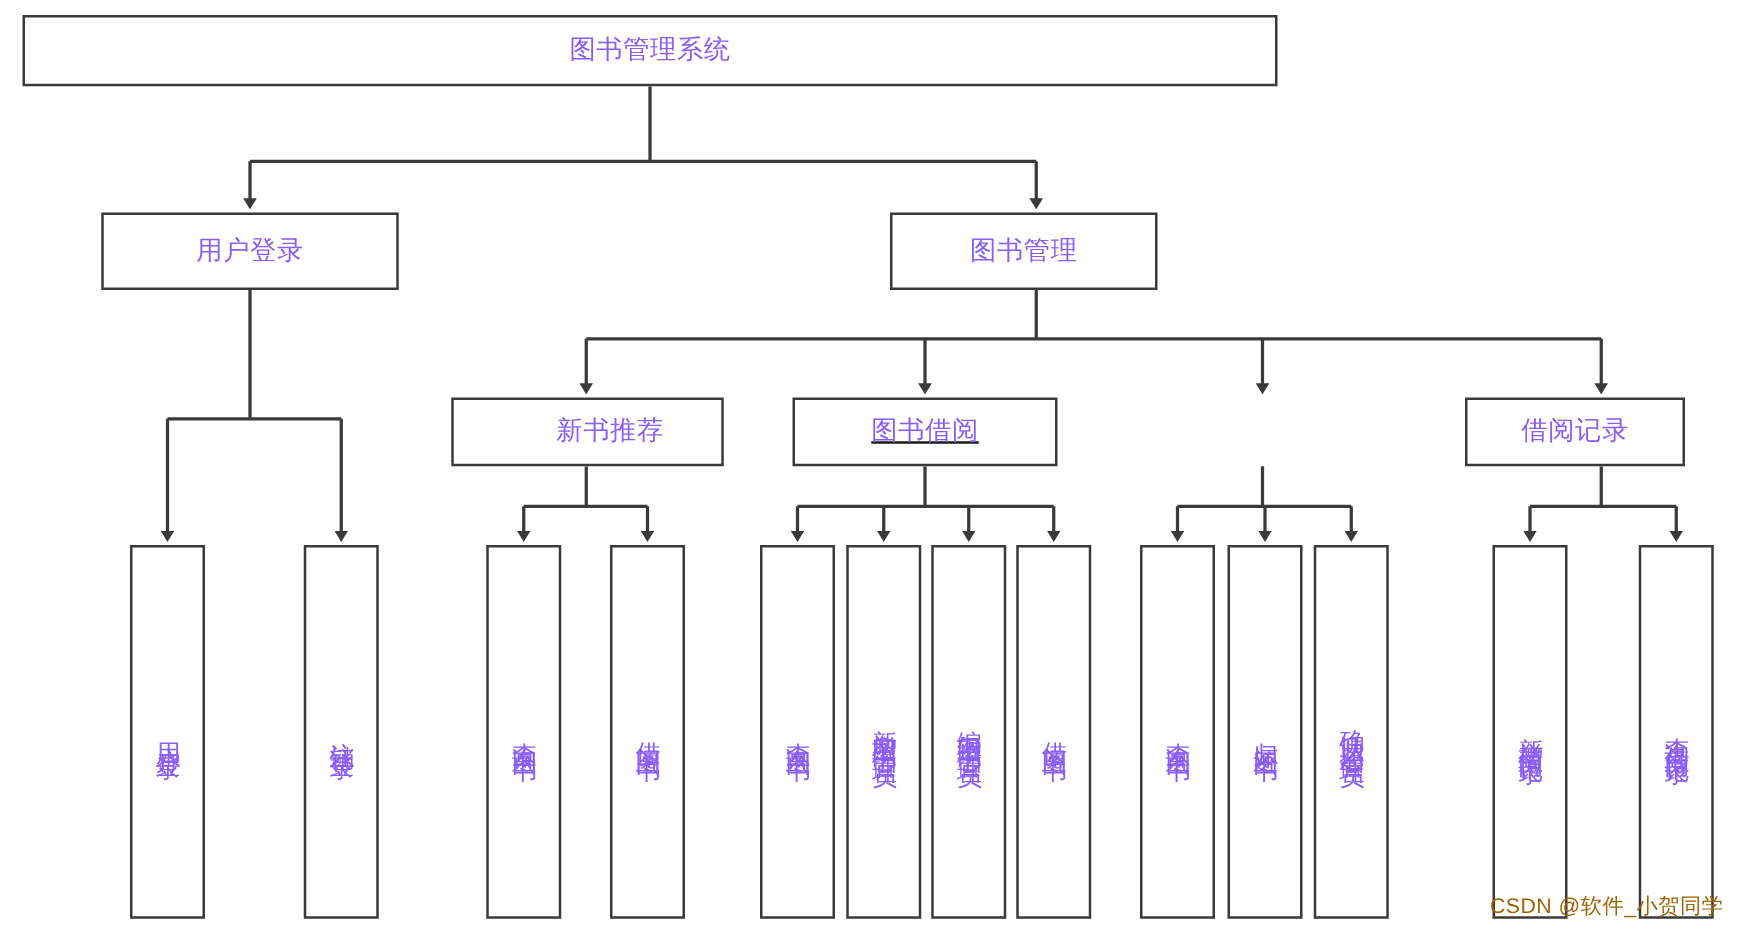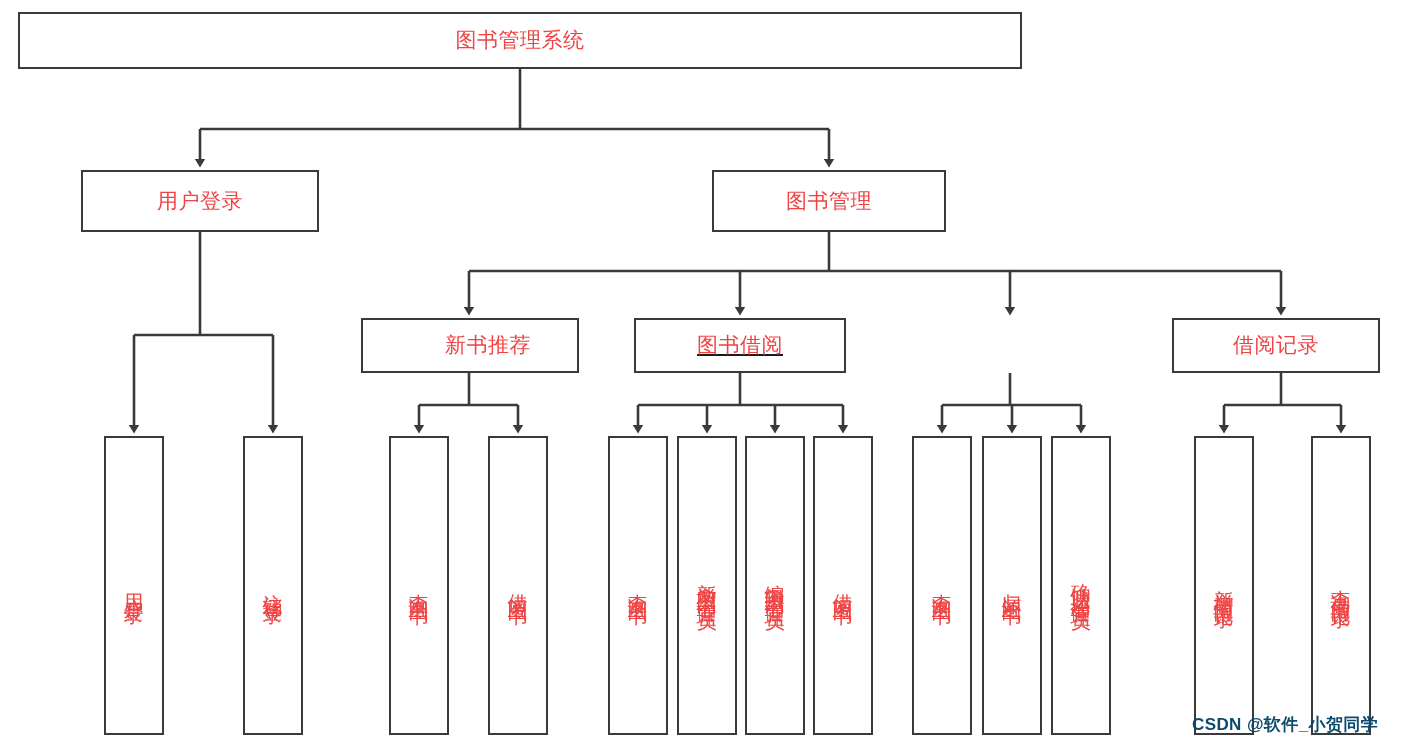--- a/index.html
+++ b/index.html
@@ -33,21 +33,21 @@
     background: #ffffff;
     border: 2.6px solid #3a3a3a;
     display: flex;
     align-items: center;
     justify-content: center;
     text-align: center;
   }
   .node .label {
     font-size: 21px;
     line-height: 1.18;
-    color: #ef4444;
+    color: #8b5cf6;
     letter-spacing: 0.5px;
     white-space: nowrap;
   }
   .node.leaf {
     align-items: center;
     justify-content: center;
   }
   .node.leaf .label {
     writing-mode: vertical-rl;
     text-orientation: upright;
@@ -120,31 +120,31 @@
     </g>
   </svg>
 
   <div class="node" id="node-root" style="left: 18px; top: 12px; width: 1004px; height: 57px; border-color: rgb(58, 58, 58); background: rgb(255, 255, 255); color: rgb(27, 27, 27);">
     <span class="label">图书管理系统</span>
   </div>
 
   <div class="node" id="node-l2-0" style="left: 81px; top: 170px; width: 238px; height: 62px; border-color: rgb(58, 58, 58); background: rgb(255, 255, 255); color: rgb(27, 27, 27);">
     <span class="label">用户登录</span>
   </div>
-  <div class="node" id="node-l2-1" style="left: 712px; top: 170px; width: 234px; height: 62px; border-color: rgb(58, 58, 58); background: rgb(255, 255, 255); color: rgb(27, 27, 27);">
+  <div class="node" id="node-l2-1" style="left: 712px; top: 170px; width: 214px; height: 62px; border-color: rgb(58, 58, 58); background: rgb(255, 255, 255); color: rgb(27, 27, 27);">
     <span class="label">图书管理</span>
   </div>
 
   <div class="node" id="node-l3-0" style="left: 361px; top: 318px; width: 218px; height: 55px; border-color: rgb(58, 58, 58); background: rgb(255, 255, 255); color: rgb(27, 27, 27); padding-left: 36px;">
     <span class="label">新书推荐</span>
   </div>
   <div class="node" id="node-l3-1" style="left: 634px; top: 318px; width: 212px; height: 55px; border-color: rgb(58, 58, 58); background: rgb(255, 255, 255); color: rgb(27, 27, 27); text-decoration: underline;">
     <span class="label">图书借阅</span>
   </div>
-  <div class="node" id="node-l3-3" style="left: 1172px; top: 318px; width: 208px; height: 55px; border-color: rgb(58, 58, 58); background: rgb(255, 255, 255); color: rgb(27, 27, 27);">
+  <div class="node" id="node-l3-3" style="left: 1172px; top: 318px; width: 176px; height: 55px; border-color: rgb(58, 58, 58); background: rgb(255, 255, 255); color: rgb(27, 27, 27);">
     <span class="label">借阅记录</span>
   </div>
 
   <div class="node leaf" id="node-leaf-0" style="left: 104px; top: 436px; width: 60px; height: 299px; border-color: rgb(58, 58, 58); background: rgb(255, 255, 255); color: rgb(27, 27, 27);">
     <span class="label">用户登录</span>
   </div>
   <div class="node leaf" id="node-leaf-1" style="left: 243px; top: 436px; width: 60px; height: 299px; border-color: rgb(58, 58, 58); background: rgb(255, 255, 255); color: rgb(27, 27, 27);">
     <span class="label">注销登录</span>
   </div>
   <div class="node leaf" id="node-leaf-2" style="left: 389px; top: 436px; width: 60px; height: 299px; border-color: rgb(58, 58, 58); background: rgb(255, 255, 255); color: rgb(27, 27, 27);">
@@ -174,15 +174,15 @@
   <div class="node leaf" id="node-leaf-10" style="left: 1051px; top: 436px; width: 60px; height: 299px; border-color: rgb(58, 58, 58); background: rgb(255, 255, 255); color: rgb(27, 27, 27);">
     <span class="label">确认归还（管理员）</span>
   </div>
   <div class="node leaf" id="node-leaf-11" style="left: 1194px; top: 436px; width: 60px; height: 299px; border-color: rgb(58, 58, 58); background: rgb(255, 255, 255); color: rgb(27, 27, 27);">
     <span class="label">新增借阅记录</span>
   </div>
   <div class="node leaf" id="node-leaf-12" style="left: 1311px; top: 436px; width: 60px; height: 299px; border-color: rgb(58, 58, 58); background: rgb(255, 255, 255); color: rgb(27, 27, 27);">
     <span class="label">查询借阅记录</span>
   </div>
 
-  <div class="watermark" style="left: 1192px; top: 713px; color: #0c4a6e; font-weight: bold;">CSDN @软件_小贺同学</div>
+  <div class="watermark" style="left: 1192px; top: 713px; color: #a16207;">CSDN @软件_小贺同学</div>
 
 </div>
 
 </body></html>

